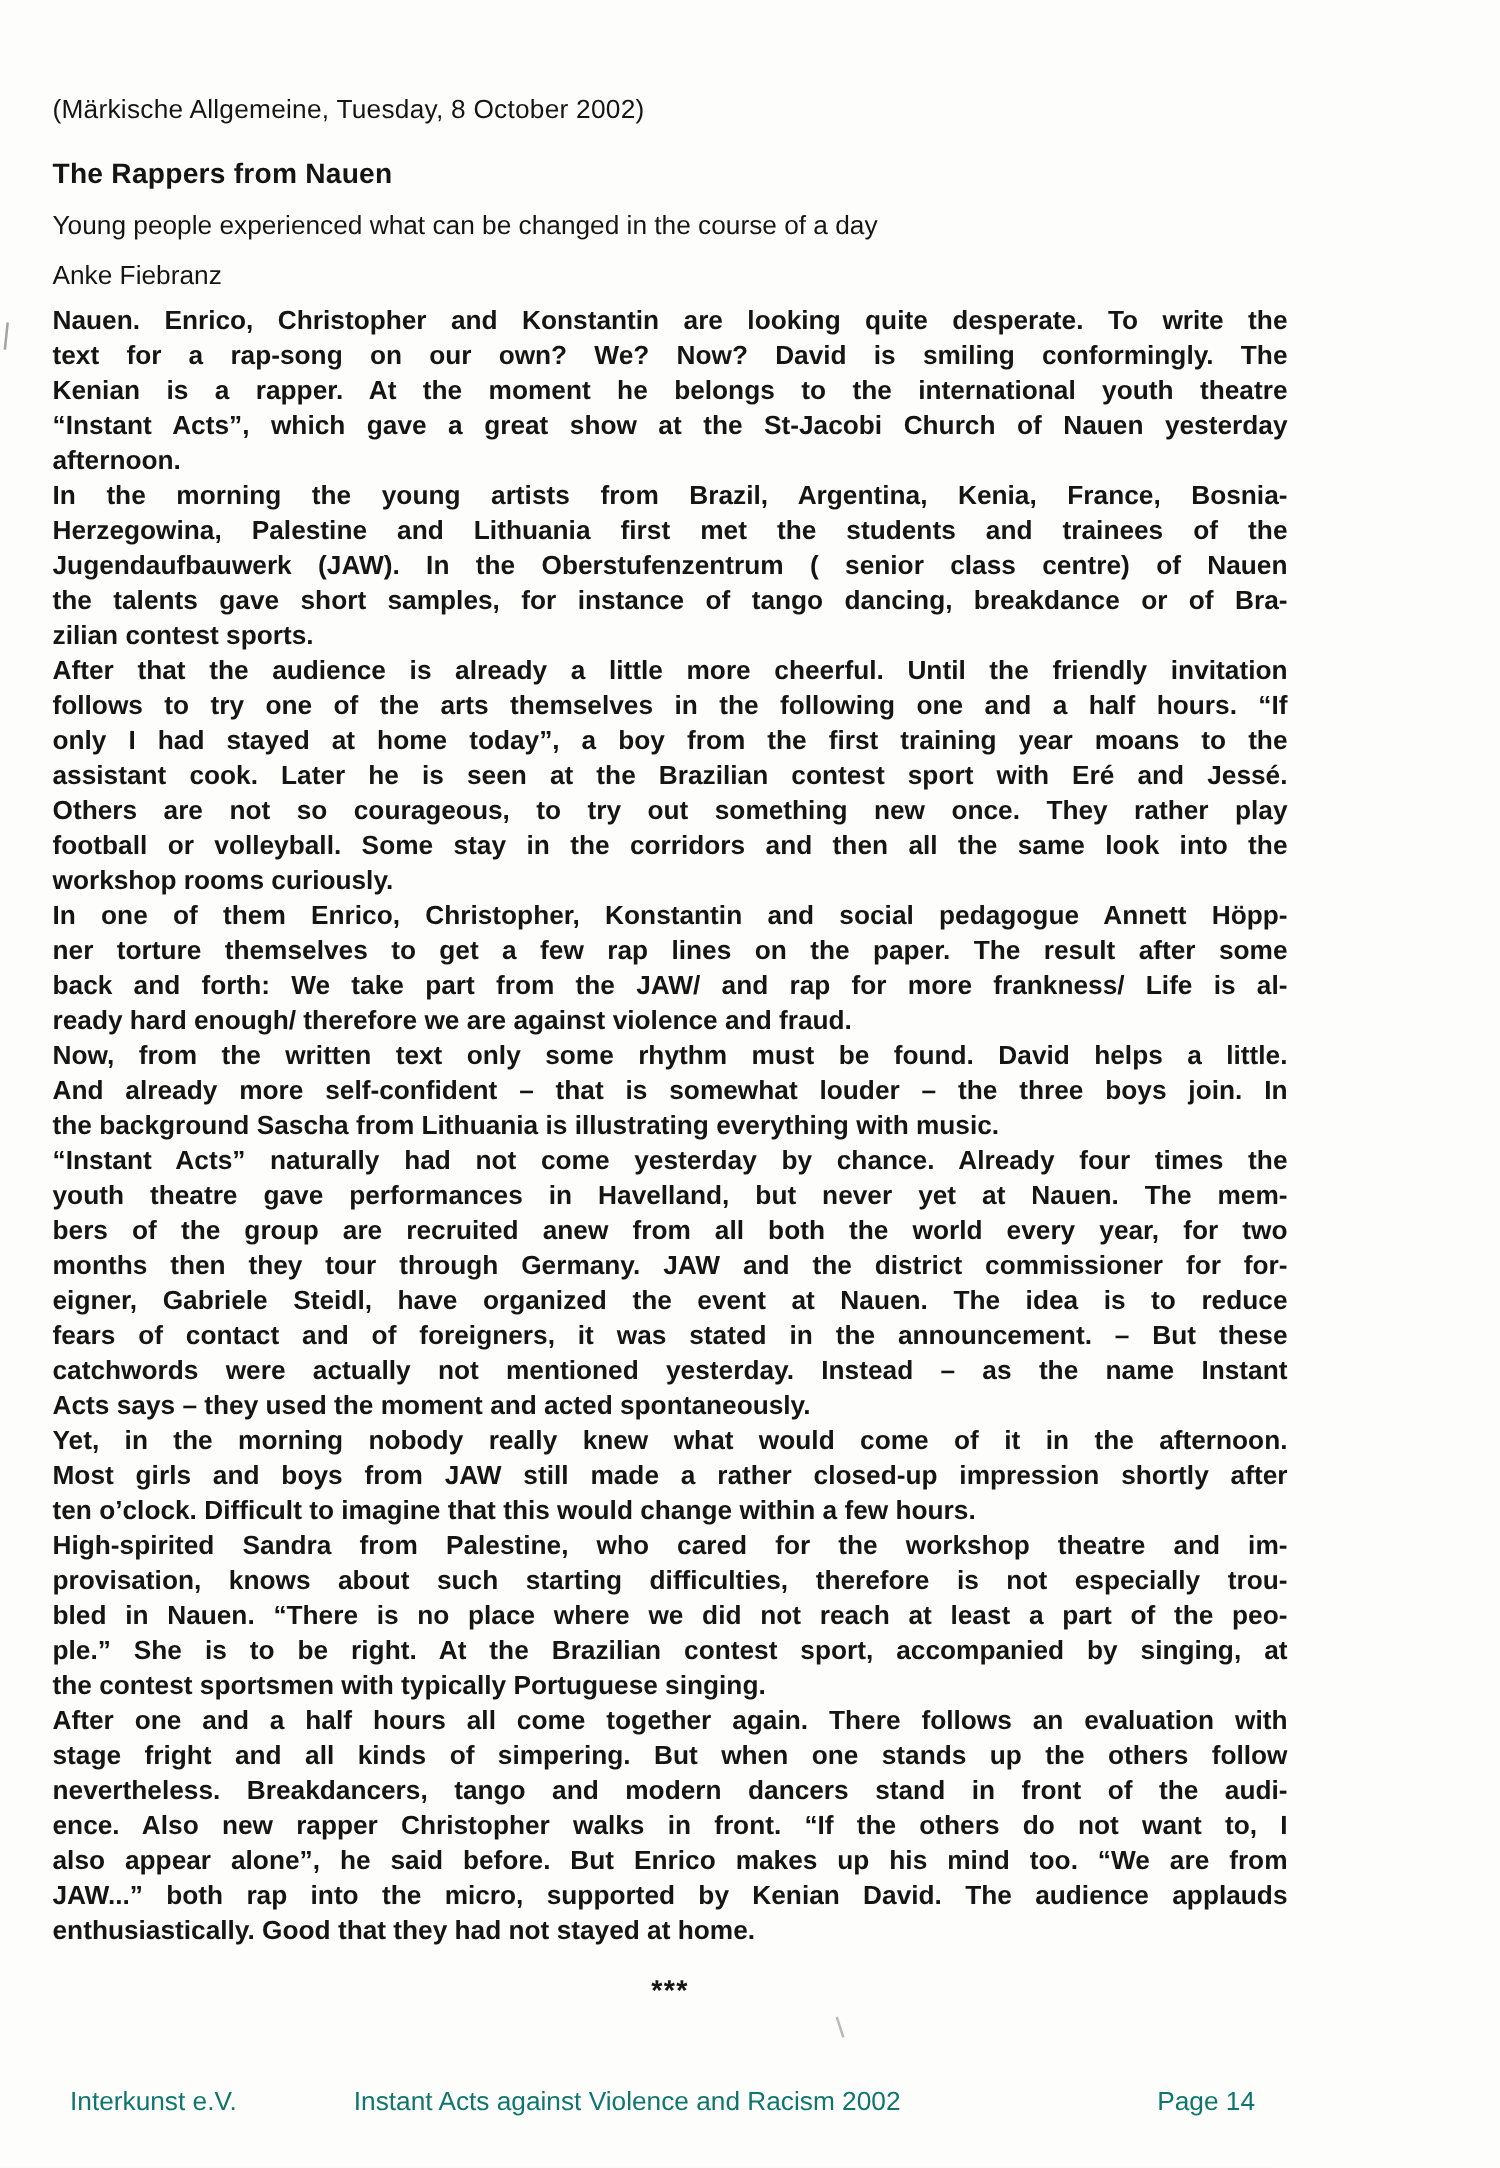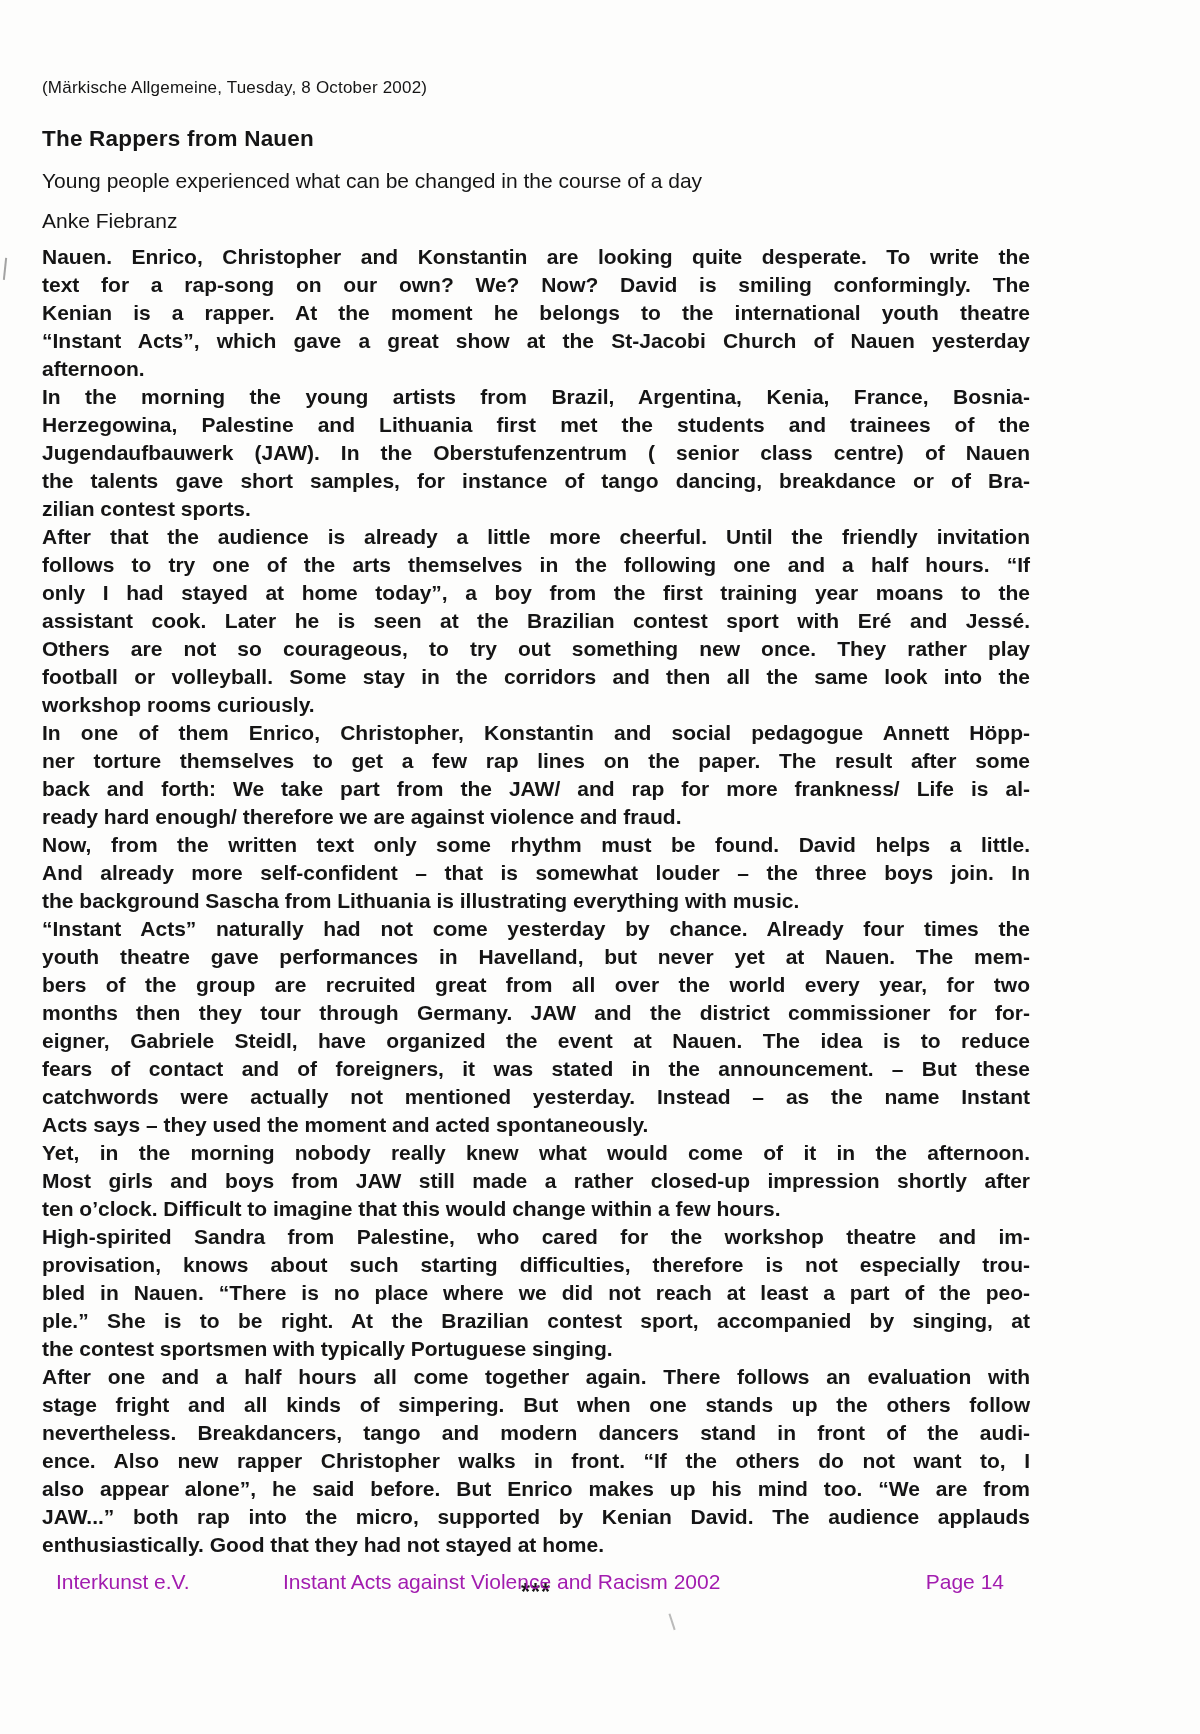--- a/index.html
+++ b/index.html
@@ -18,21 +18,21 @@
     color: #151515;
   }
   .content {
     position: absolute;
     left: 42px;
     top: 75px;
     width: 988px;
   }
   .source-note {
     margin: 0;
-    font-size: 17px;
+    font-size: 21px;
     line-height: 26px;
     letter-spacing: 0.2px;
   }
   .title {
     margin: 24px 0 0 0;
     font-size: 22.5px;
     line-height: 28px;
     font-weight: bold;
     letter-spacing: 0.2px;
   }
@@ -66,26 +66,26 @@
     width: 100%;
     text-align: center;
     font-size: 23px;
     line-height: 24px;
     font-weight: bold;
     letter-spacing: 1px;
   }
   .footer {
     position: absolute;
     left: 0;
-    top: 1568px;
+    top: 1668px;
     width: 1200px;
     height: 28px;
     font-size: 21px;
     line-height: 28px;
-    color: #a21caf;
+    color: #0f766e;
   }
   .footer .f-org    { position: absolute; left: 56px; }
   .footer .f-proj   { position: absolute; left: 283px; text-align: right; }
   .footer .f-page   { position: absolute; right: 196px; }
   
   .artifact { position: absolute; background: transparent; }
   .artifact-left-tick {
     left: 4px; top: 258px; width: 3px; height: 22px;
     border-left: 2px solid rgba(90,90,90,0.55);
     transform: rotate(6deg);
@@ -125,21 +125,21 @@
         <div class="line last">workshop rooms curiously.</div>
         <div class="line">In one of them Enrico, Christopher, Konstantin and social pedagogue Annett Höpp-</div>
         <div class="line">ner torture themselves to get a few rap lines on the paper. The result after some</div>
         <div class="line">back and forth: We take part from the JAW/ and rap for more frankness/ Life is al-</div>
         <div class="line last">ready hard enough/ therefore we are against violence and fraud.</div>
         <div class="line">Now, from the written text only some rhythm must be found. David helps a little.</div>
         <div class="line">And already more self-confident – that is somewhat louder – the three boys join. In</div>
         <div class="line last">the background Sascha from Lithuania is illustrating everything with music.</div>
         <div class="line">“Instant Acts” naturally had not come yesterday by chance. Already four times the</div>
         <div class="line">youth theatre gave performances in Havelland, but never yet at Nauen. The mem-</div>
-        <div class="line">bers of the group are recruited great from all over the world every year, for two</div>
+        <div class="line">bers of the group are recruited anew from all both the world every year, for two</div>
         <div class="line">months then they tour through Germany. JAW and the district commissioner for for-</div>
         <div class="line">eigner, Gabriele Steidl, have organized the event at Nauen. The idea is to reduce</div>
         <div class="line">fears of contact and of foreigners, it was stated in the announcement. – But these</div>
         <div class="line">catchwords were actually not mentioned yesterday. Instead – as the name Instant</div>
         <div class="line last">Acts says – they used the moment and acted spontaneously.</div>
         <div class="line">Yet, in the morning nobody really knew what would come of it in the afternoon.</div>
         <div class="line">Most girls and boys from JAW still made a rather closed-up impression shortly after</div>
         <div class="line last">ten o’clock. Difficult to imagine that this would change within a few hours.</div>
         <div class="line">High-spirited Sandra from Palestine, who cared for the workshop theatre and im-</div>
         <div class="line">provisation, knows about such starting difficulties, therefore is not especially trou-</div>

